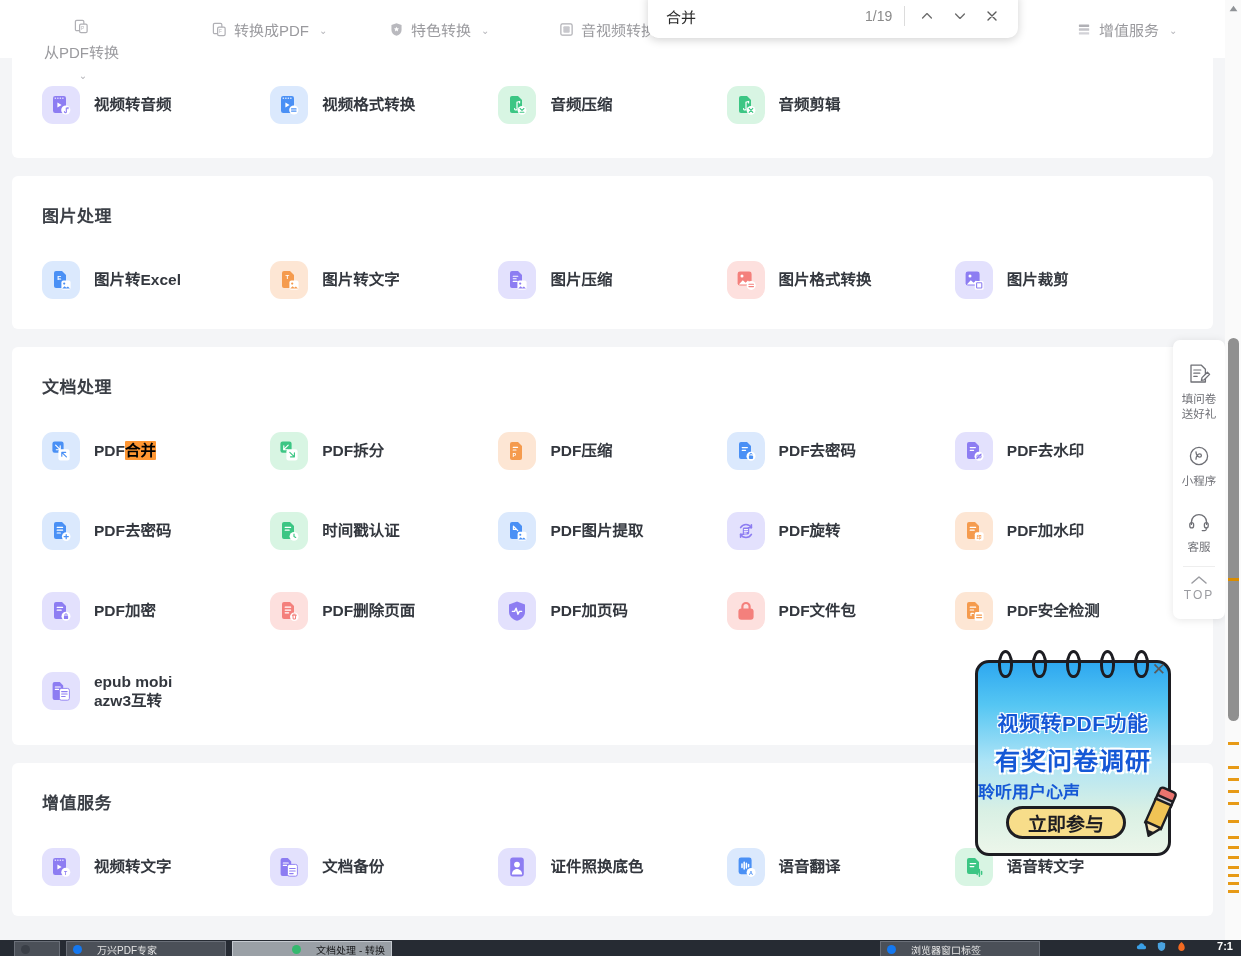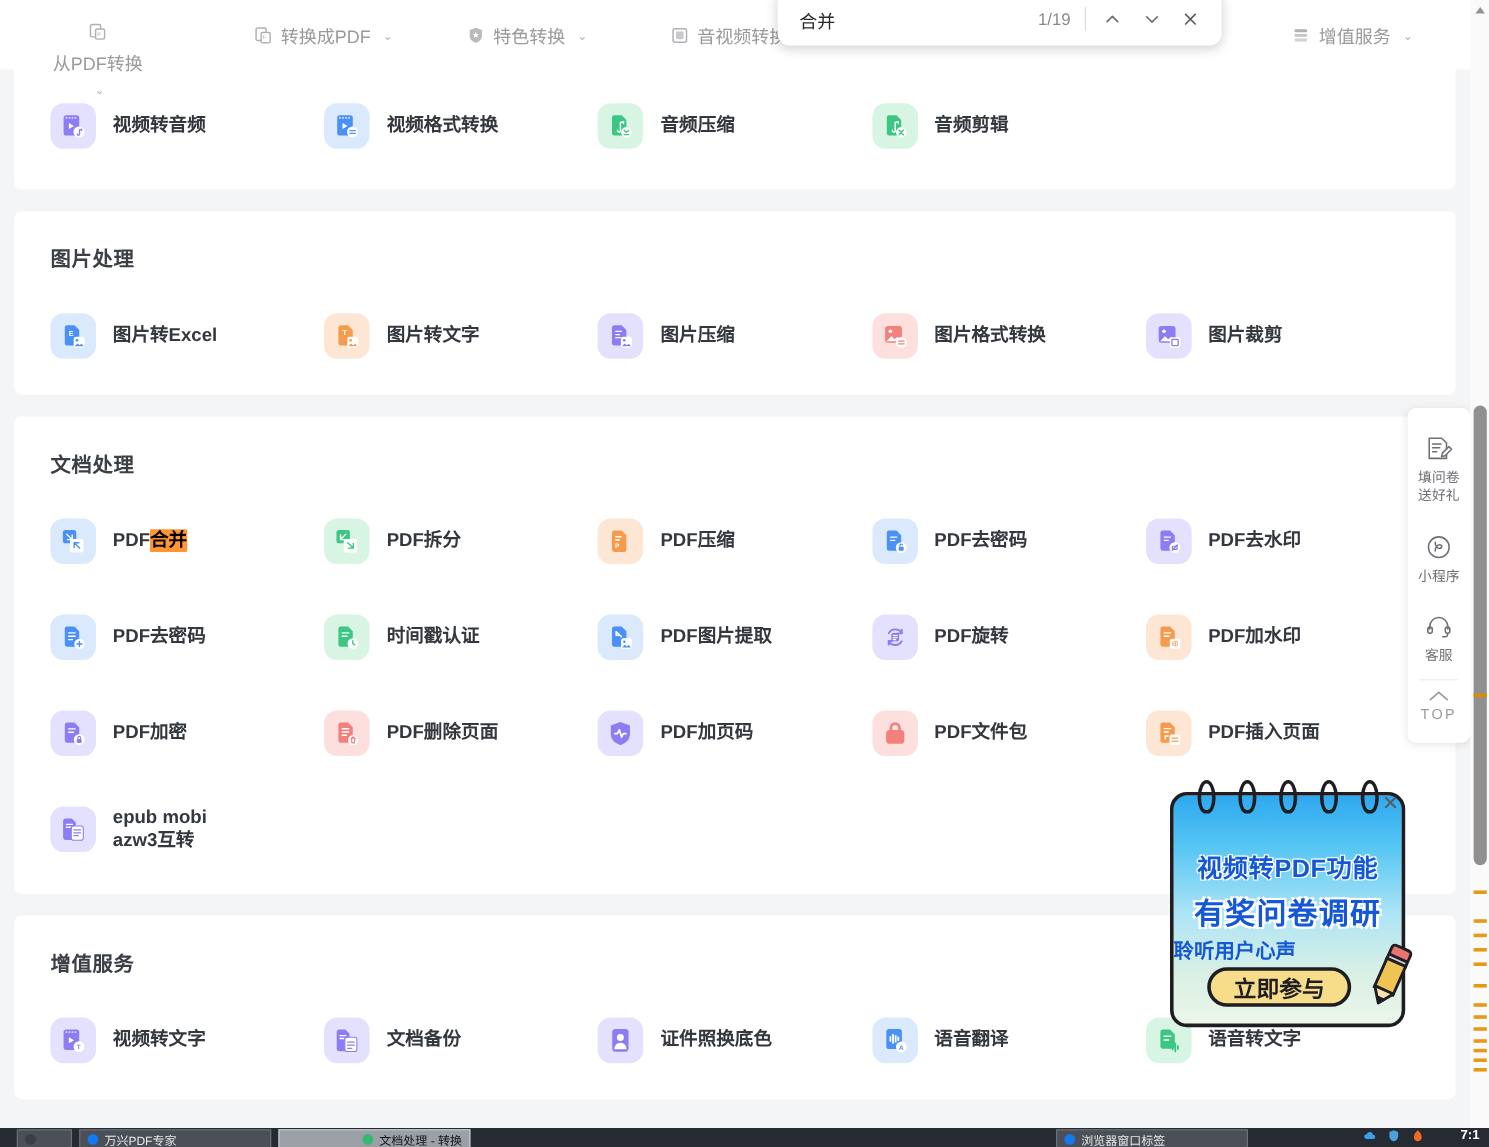--- a/index.html
+++ b/index.html
@@ -244,21 +244,21 @@
     position: absolute; left: 0; bottom: 0;
     width: 1241px; height: 16px;
     background: #262b33;
     z-index: 90;
     display: flex; align-items: flex-start;
   }
   .tb-win {
     height: 16px; margin-top: 1px;
     background: #4b5058;
     border: 1px solid #6a6f78;
-    display: flex; align-items: center; gap: 5px;
+    display: flex; align-items: center; gap: 15px;
     padding: 0 6px;
     font-size: 10px; color: #e6e6e6;
     overflow: hidden; white-space: nowrap;
   }
   .tb-win.active { background: #9aa0a6; color: #17181a; border-color: #c4c9cf; }
   .tb-dot { width: 9px; height: 9px; border-radius: 50%; flex: 0 0 auto; }
   .tb-clock {
     position: absolute; right: 8px; top: 0;
     font-size: 11px; color: #fff; font-weight: bold;
   }
@@ -712,21 +712,21 @@
                   <g stroke="#fff" stroke-width="1.2" stroke-linecap="round">
                     <path d="M8.2 8.2h5.4M8.2 11h3.4"></path>
                   </g>
                   <path d="M9 16.6v-2.2h2.4" stroke="#fff" stroke-width="1.2" fill="none" stroke-linecap="round" stroke-linejoin="round"></path>
                   <rect x="12.6" y="13" width="9" height="8.8" rx="1.9" fill="#fff"></rect>
                   <g stroke="#f59b4e" stroke-width="1.1" stroke-linecap="round">
                     <path d="M14.6 16.1h5M14.6 18.6h5"></path>
                   </g>
                 </svg>
             </span>
-            <span class="tool-label">PDF插入页面</span>
+            <span class="tool-label">PDF安全检测</span>
           </div>
 
           <div class="tool">
             <span class="ico" style="background:#e3e1fd">
               <svg width="24" height="24" viewBox="0 0 24 24">
                   <path d="M3.6 5a2 2 0 012-2h5.2l3.4 3.4V19a2 2 0 01-2 2H5.6a2 2 0 01-2-2z" fill="#8d7df2"></path>
                   <g stroke="#fff" stroke-width="1.1" stroke-linecap="round">
                     <path d="M6.3 8h5M6.3 10.4h3.4"></path>
                   </g>
                   <rect x="10.4" y="9.4" width="10" height="11.8" rx="1.9" fill="#fff" stroke="#8d7df2" stroke-width="0.9"></rect>

